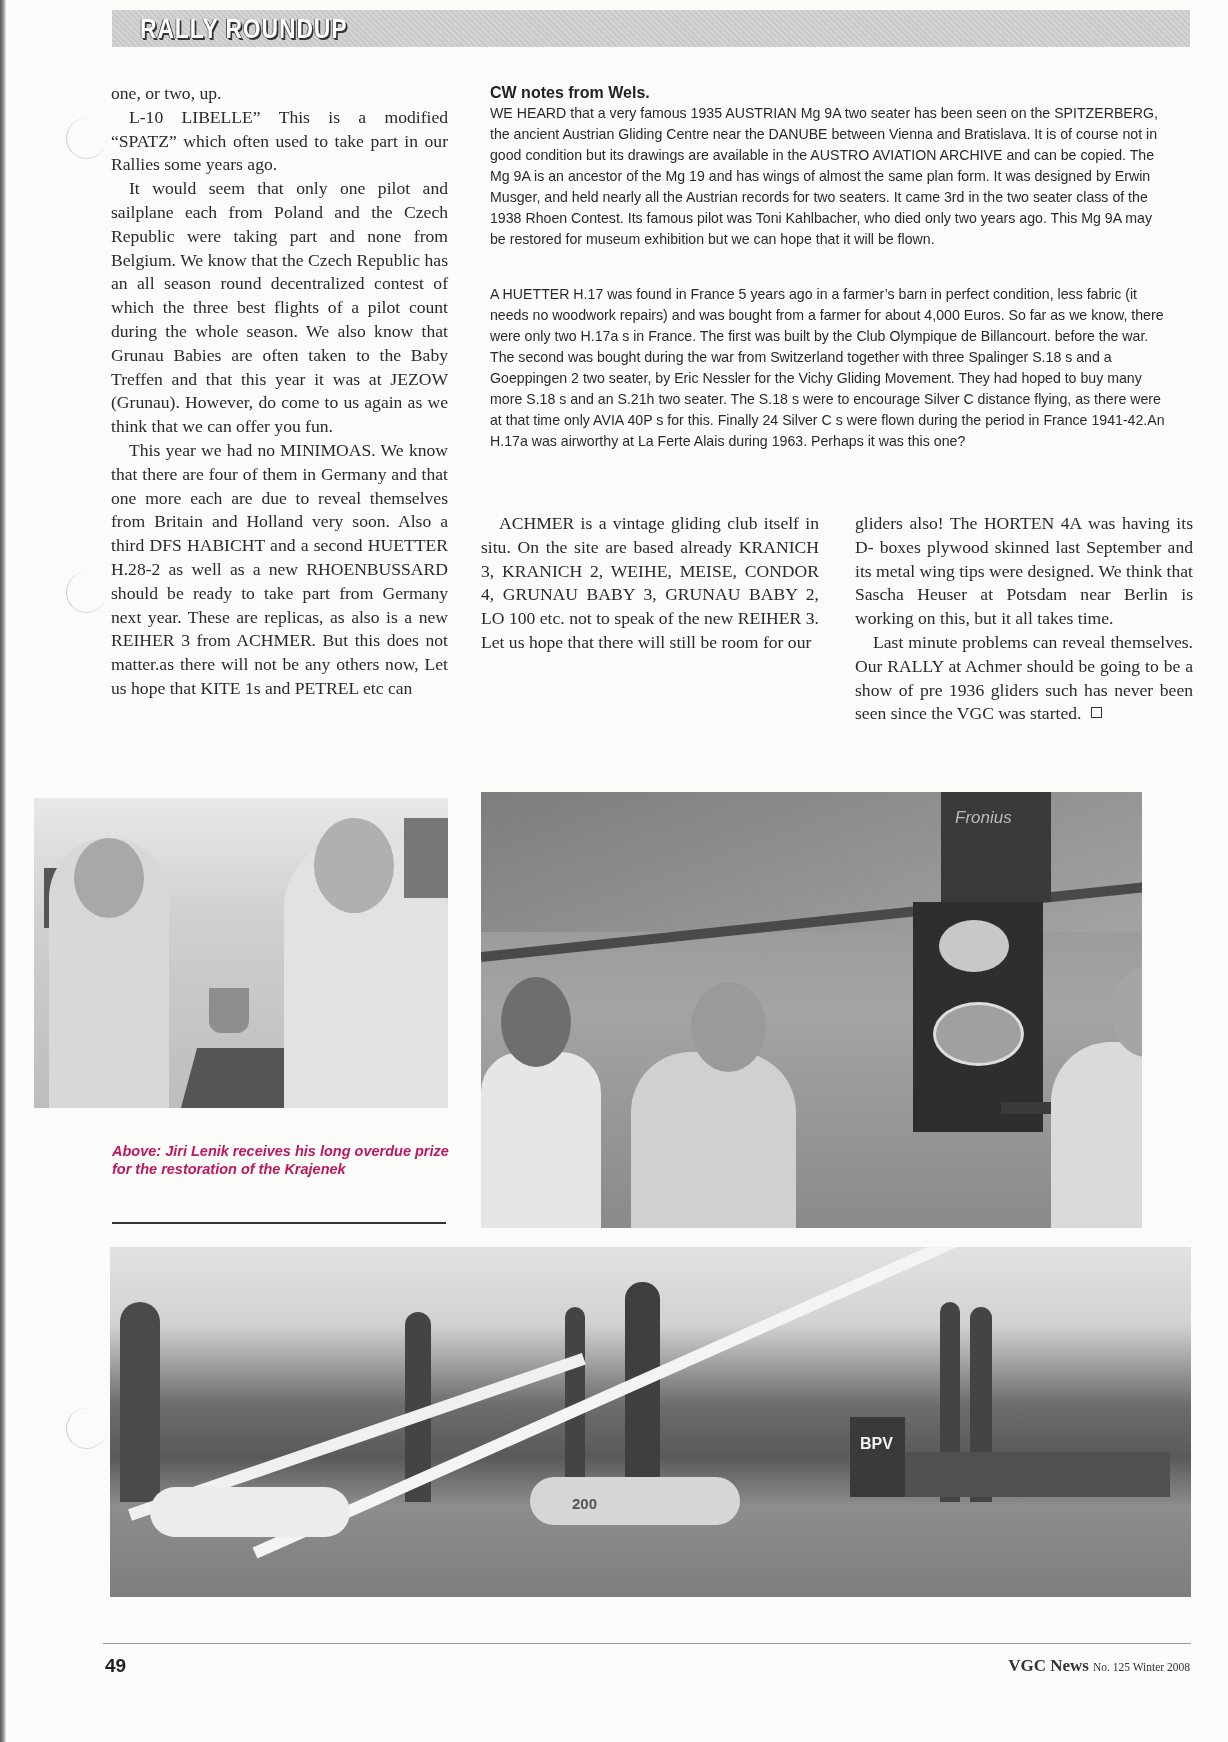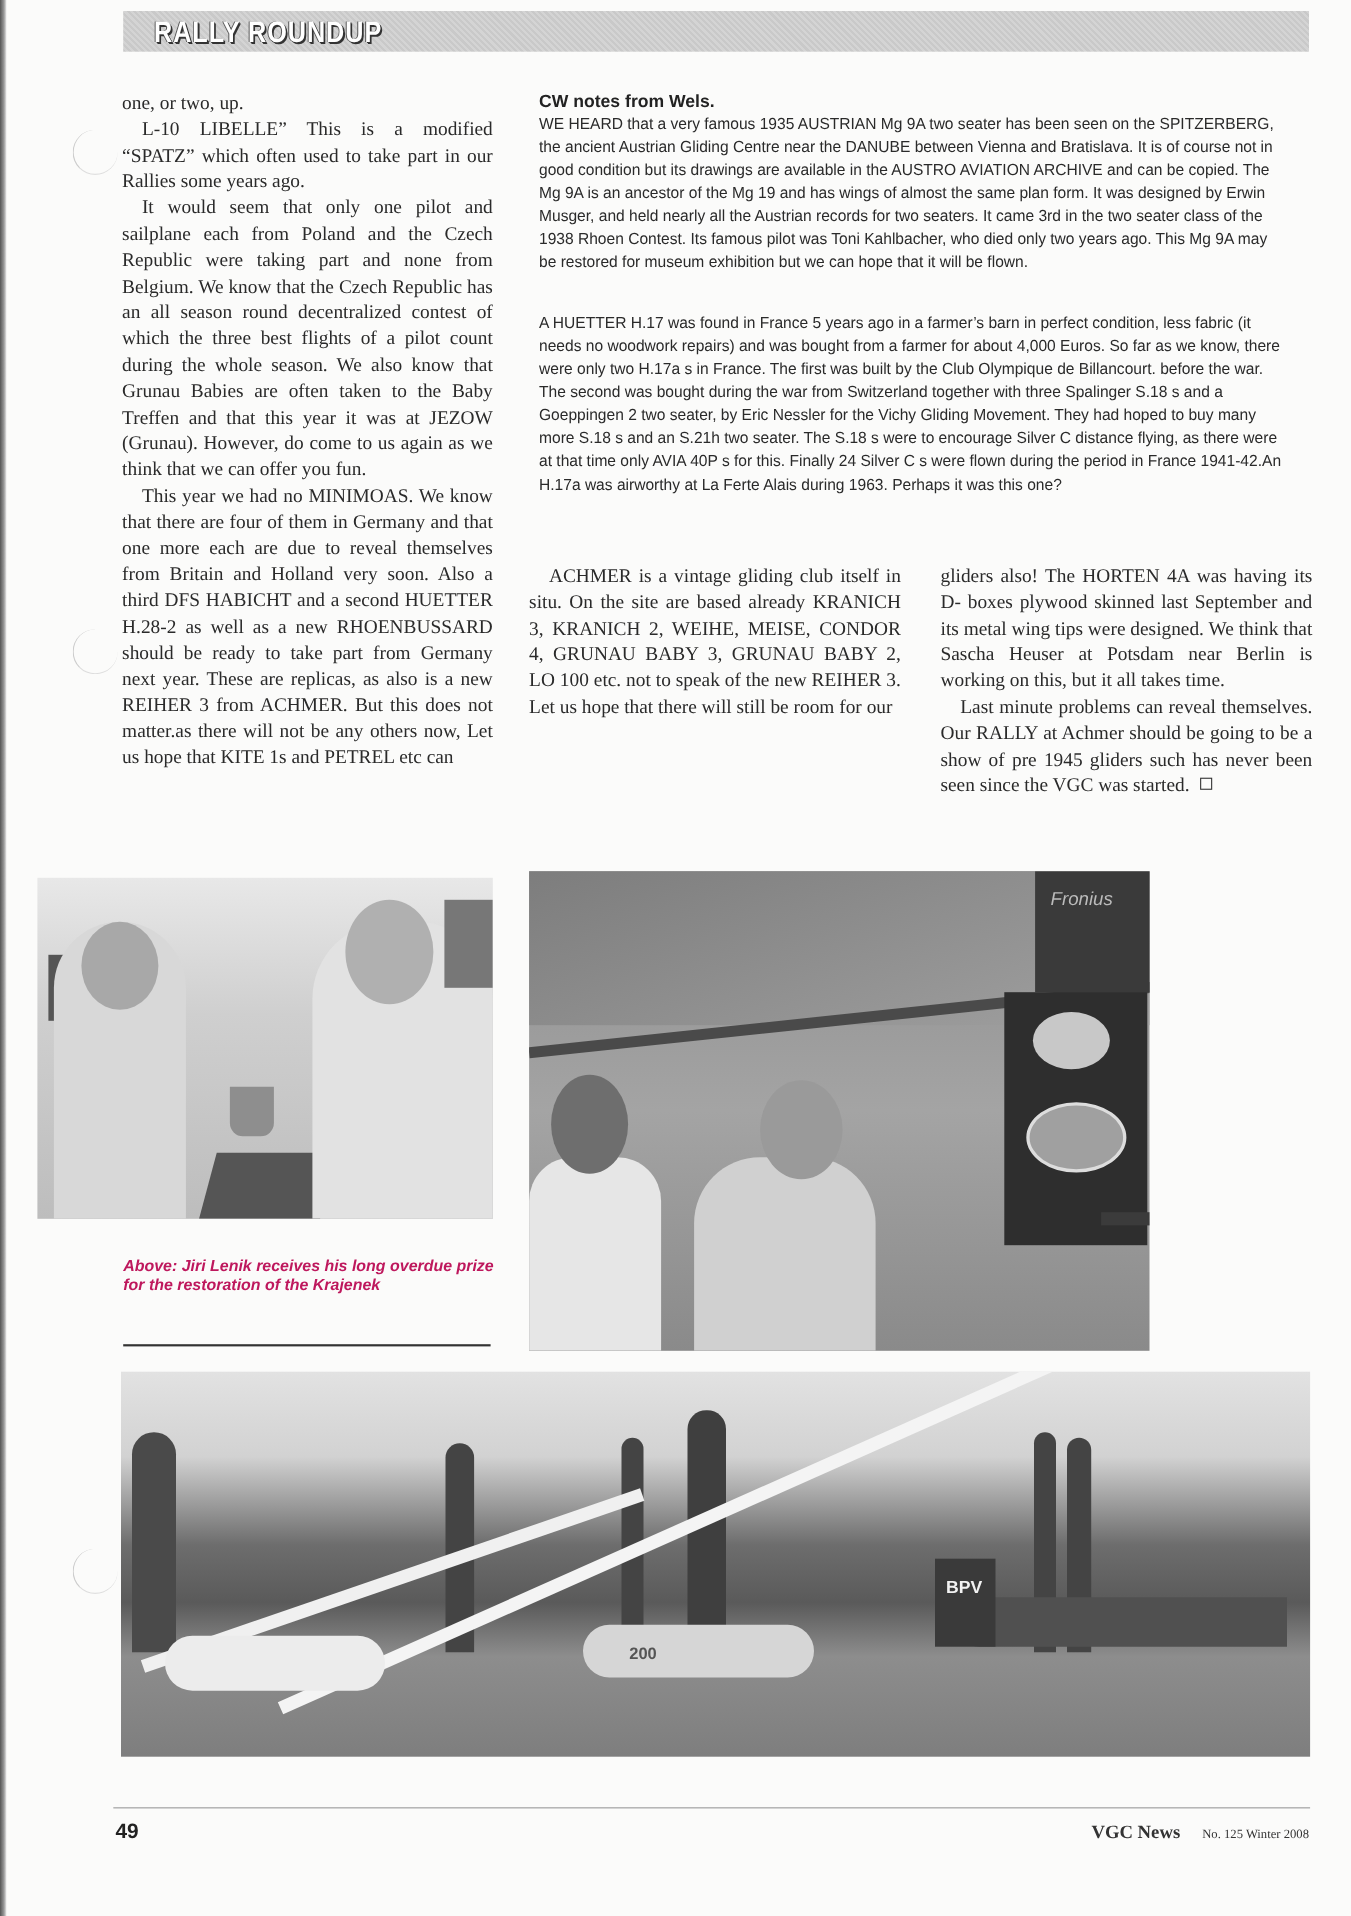--- a/index.html
+++ b/index.html
@@ -38,35 +38,35 @@
     color: #2a2a2a; transform: scaleX(0.97); transform-origin: left; }
   .sans-block p { margin: 0; }
   #cw-title { position: absolute; left: 490px; top: 84px; font-family: "Liberation Sans", sans-serif;
     font-weight: bold; font-size: 16px; color: #222; }
   #cw-p1 { top: 103px; }
   #cw-p2 { top: 284px; }
   .endmark { display: inline-block; width: 9px; height: 9px; border: 1.5px solid #333; margin-left: 10px; vertical-align: 1px; }
   .photo { position: absolute; overflow: hidden; background: #9a9a9a; }
   #photo1 { left: 34px; top: 798px; width: 414px; height: 310px;
     background: linear-gradient(180deg, #e8e8e8 0%, #cfcfcf 40%, #bdbdbd 100%); }
-  #photo2 { left: 481px; top: 792px; width: 564px; height: 436px;
+  #photo2 { left: 481px; top: 792px; width: 661px; height: 436px;
     background: linear-gradient(180deg, #8d8d8d 0%, #a4a4a4 50%, #8a8a8a 100%); }
   #photo3 { left: 110px; top: 1247px; width: 1081px; height: 350px;
     background: linear-gradient(180deg, #e2e2e2 0%, #d2d2d2 22%, #6d6d6d 45%, #5a5a5a 60%, #8d8d8d 74%, #7e7e7e 100%); }
   .ph { position: absolute; }
   .caption { position: absolute; left: 112px; top: 1143px; width: 340px;
     font-family: "Liberation Sans", sans-serif; font-weight: bold; font-style: italic;
     font-size: 14.5px; line-height: 17.5px; color: #be185d; }
   .caption-rule { position: absolute; left: 112px; top: 1222px; width: 334px; height: 2px; background: #333; }
   .footer-rule { position: absolute; left: 103px; top: 1643px; width: 1088px; height: 1px; background: #999; }
   .page-num { position: absolute; left: 105px; top: 1655px; font-family: "Liberation Sans", sans-serif;
     font-weight: bold; font-size: 19px; color: #222; }
   .footer-right { position: absolute; right: 38px; top: 1656px; color: #333; }
   .footer-pub { font-family: "Liberation Serif", serif; font-weight: bold; font-size: 17px; }
-  .footer-issue { font-family: "Liberation Serif", serif; font-size: 11.5px; margin-left: 20px; }
+  .footer-issue { font-family: "Liberation Serif", serif; font-size: 11.5px; margin-left: 4px; }
 </style>
 </head>
 <body>
 
 <div class="left-edge"></div>
 <div class="punch" style="top:118px"></div>
 <div class="punch" style="top:572px"></div>
 <div class="punch" style="top:985px"></div>
 <div class="punch" style="top:1408px"></div>
 
@@ -88,21 +88,21 @@
 <div class="sans-block" id="cw-p2">
   <p>A HUETTER H.17 was found in France 5 years ago in a farmer’s barn in perfect condition, less fabric (it needs no woodwork repairs) and was bought from a farmer for about 4,000 Euros. So far as we know, there were only two H.17a s in France. The first was built by the Club Olympique de Billancourt. before the war. The second was bought during the war from Switzerland together with three Spalinger S.18 s and a Goeppingen 2 two seater, by Eric Nessler for the Vichy Gliding Movement. They had hoped to buy many more S.18 s and an S.21h two seater. The S.18 s were to encourage Silver C distance flying, as there were at that time only AVIA 40P s for this. Finally 24 Silver C s were flown during the period in France 1941-42.An H.17a was airworthy at La Ferte Alais during 1963. Perhaps it was this one?</p>
 </div>
 
 <div class="serif-col" id="col2">
   <p>ACHMER is a vintage gliding club itself in situ. On the site are based already KRANICH 3, KRANICH 2, WEIHE, MEISE, CONDOR 4, GRUNAU BABY 3, GRUNAU BABY 2, LO 100 etc. not to speak of the new REIHER 3. Let us hope that there will still be room for our</p>
 </div>
 
 <div class="serif-col" id="col3">
   <p class="noindent">gliders also! The HORTEN 4A was having its D- boxes plywood skinned last September and its metal wing tips were designed. We think that Sascha Heuser at Potsdam near Berlin is working on this, but it all takes time.</p>
-  <p><span>Last minute problems can reveal themselves. Our RALLY at Achmer should be going to be a show of pre 1945 gliders such has never been seen since the VGC was started.</span><span class="endmark"></span></p>
+  <p><span>Last minute problems can reveal themselves. Our RALLY at Achmer should be going to be a show of pre 1936 gliders such has never been seen since the VGC was started.</span><span class="endmark"></span></p>
 </div>
 
 <div class="photo" id="photo1" title="Jiri Lenik receiving prize">
   <div class="ph" style="left:10px;top:70px;width:40px;height:60px;background:#555;"></div>
   <div class="ph" style="left:15px;top:40px;width:120px;height:270px;background:#d8d8d8;border-radius:60px 60px 0 0;"></div>
   <div class="ph" style="left:40px;top:40px;width:70px;height:80px;background:#a8a8a8;border-radius:50%;"></div>
   <div class="ph" style="left:175px;top:190px;width:40px;height:45px;background:#8e8e8e;border-radius:0 0 12px 12px;"></div>
   <div class="ph" style="left:155px;top:250px;width:110px;height:60px;background:#555;transform:skewX(-15deg);"></div>
   <div class="ph" style="left:250px;top:40px;width:164px;height:270px;background:#e2e2e2;border-radius:70px 70px 0 0;"></div>
   <div class="ph" style="left:280px;top:20px;width:80px;height:95px;background:#b0b0b0;border-radius:50%;"></div>

